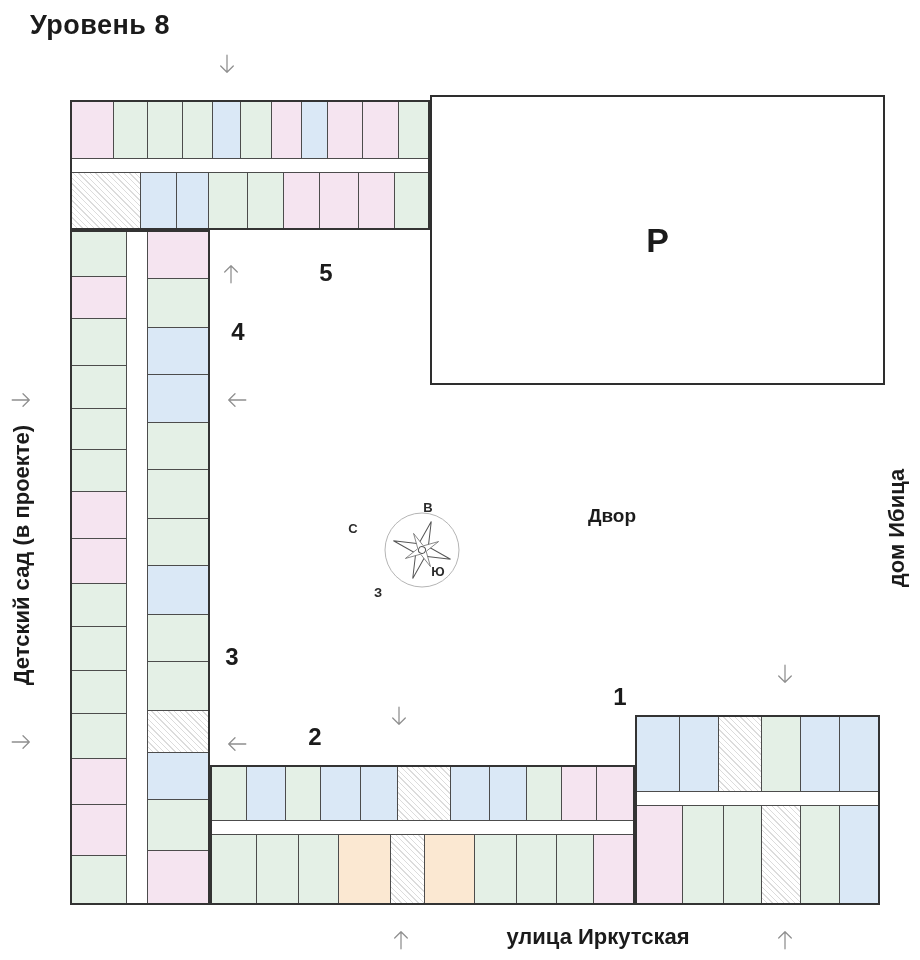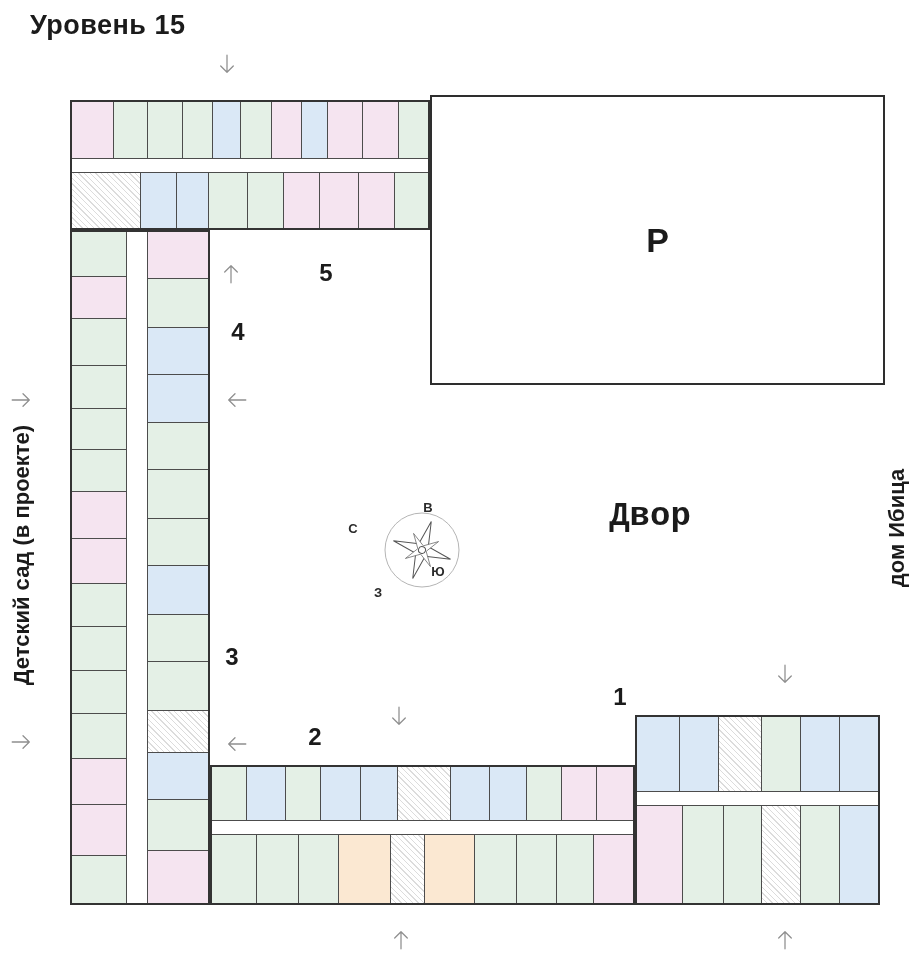--- a/index.html
+++ b/index.html
@@ -6,21 +6,21 @@
   html, body { background: #ffffff; }
   body { font-family: "Liberation Sans", sans-serif; color: #1b1b1b; }
 
   .canvas { position: relative; width: 920px; height: 960px; background: #ffffff; overflow: hidden; }
 
   .page-title { position: absolute; left: 30px; top: 10px; font-size: 27px; font-weight: 700; letter-spacing: .5px; }
 
   .lbl { position: absolute; font-weight: 700; white-space: nowrap; }
   .lbl.top       { left: 428px; top: 40px;  transform: translateX(-50%); font-size: 22px; }
   .lbl.street    { left: 598px; top: 924px; transform: translateX(-50%); font-size: 22px; }
-  .lbl.courtyard { left: 650px; top: 516px; transform: translate(-50%,-50%); font-size: 34px; font-family: Liberation Mono, monospace; }
+  .lbl.courtyard { left: 612px; top: 516px; transform: translate(-50%,-50%); font-size: 19px; }
   .lbl.left-v    { left: 22px;  top: 555px; transform: translate(-50%,-50%) rotate(-90deg); font-size: 22px; }
   .lbl.right-v   { left: 897px; top: 528px; transform: translate(-50%,-50%) rotate(-90deg); font-size: 22px; }
 
   .parking { position: absolute; left: 430px; top: 95px; width: 455px; height: 290px;
              border: 2px solid #2e2e2e; background: #ffffff;
              display: flex; align-items: center; justify-content: center; }
   .parking span { font-size: 34px; font-weight: 700; }
 
   .plan-host { position: absolute; inset: 0; }
   .wing { position: absolute; display: flex; border: 2px solid #333333; background: #ffffff; }
@@ -154,23 +154,24 @@
           <div class="cell" style="flex: 34 0 0px; background: rgb(228, 240, 230);"></div>
           <div class="cell" style="flex: 34 0 0px; background: rgb(218, 232, 246);"></div>
         </div>
       </div>
     </div>
 
   <div class="parking">
     <span>Р</span>
   </div>
 
-  <div class="page-title">Уровень 15</div>
+  <div class="page-title">Уровень 8</div>
   <div class="lbl right-v">дом Ибица</div>
   <div class="lbl left-v">Детский сад (в проекте)</div>
+  <div class="lbl street">улица Иркутская</div>
   <div class="lbl courtyard">Двор</div>
 
   <div class="section-num" style="left:620px;top:697px">1</div>
   <div class="section-num" style="left:315px;top:737px">2</div>
   <div class="section-num" style="left:232px;top:657px">3</div>
   <div class="section-num" style="left:238px;top:332px">4</div>
   <div class="section-num" style="left:326px;top:273px">5</div>
 
   <svg class="compass-svg" viewBox="0 0 148 148">
     <circle cx="74" cy="74" r="37" fill="none" stroke="#b5b5b5" stroke-width="1"></circle>

